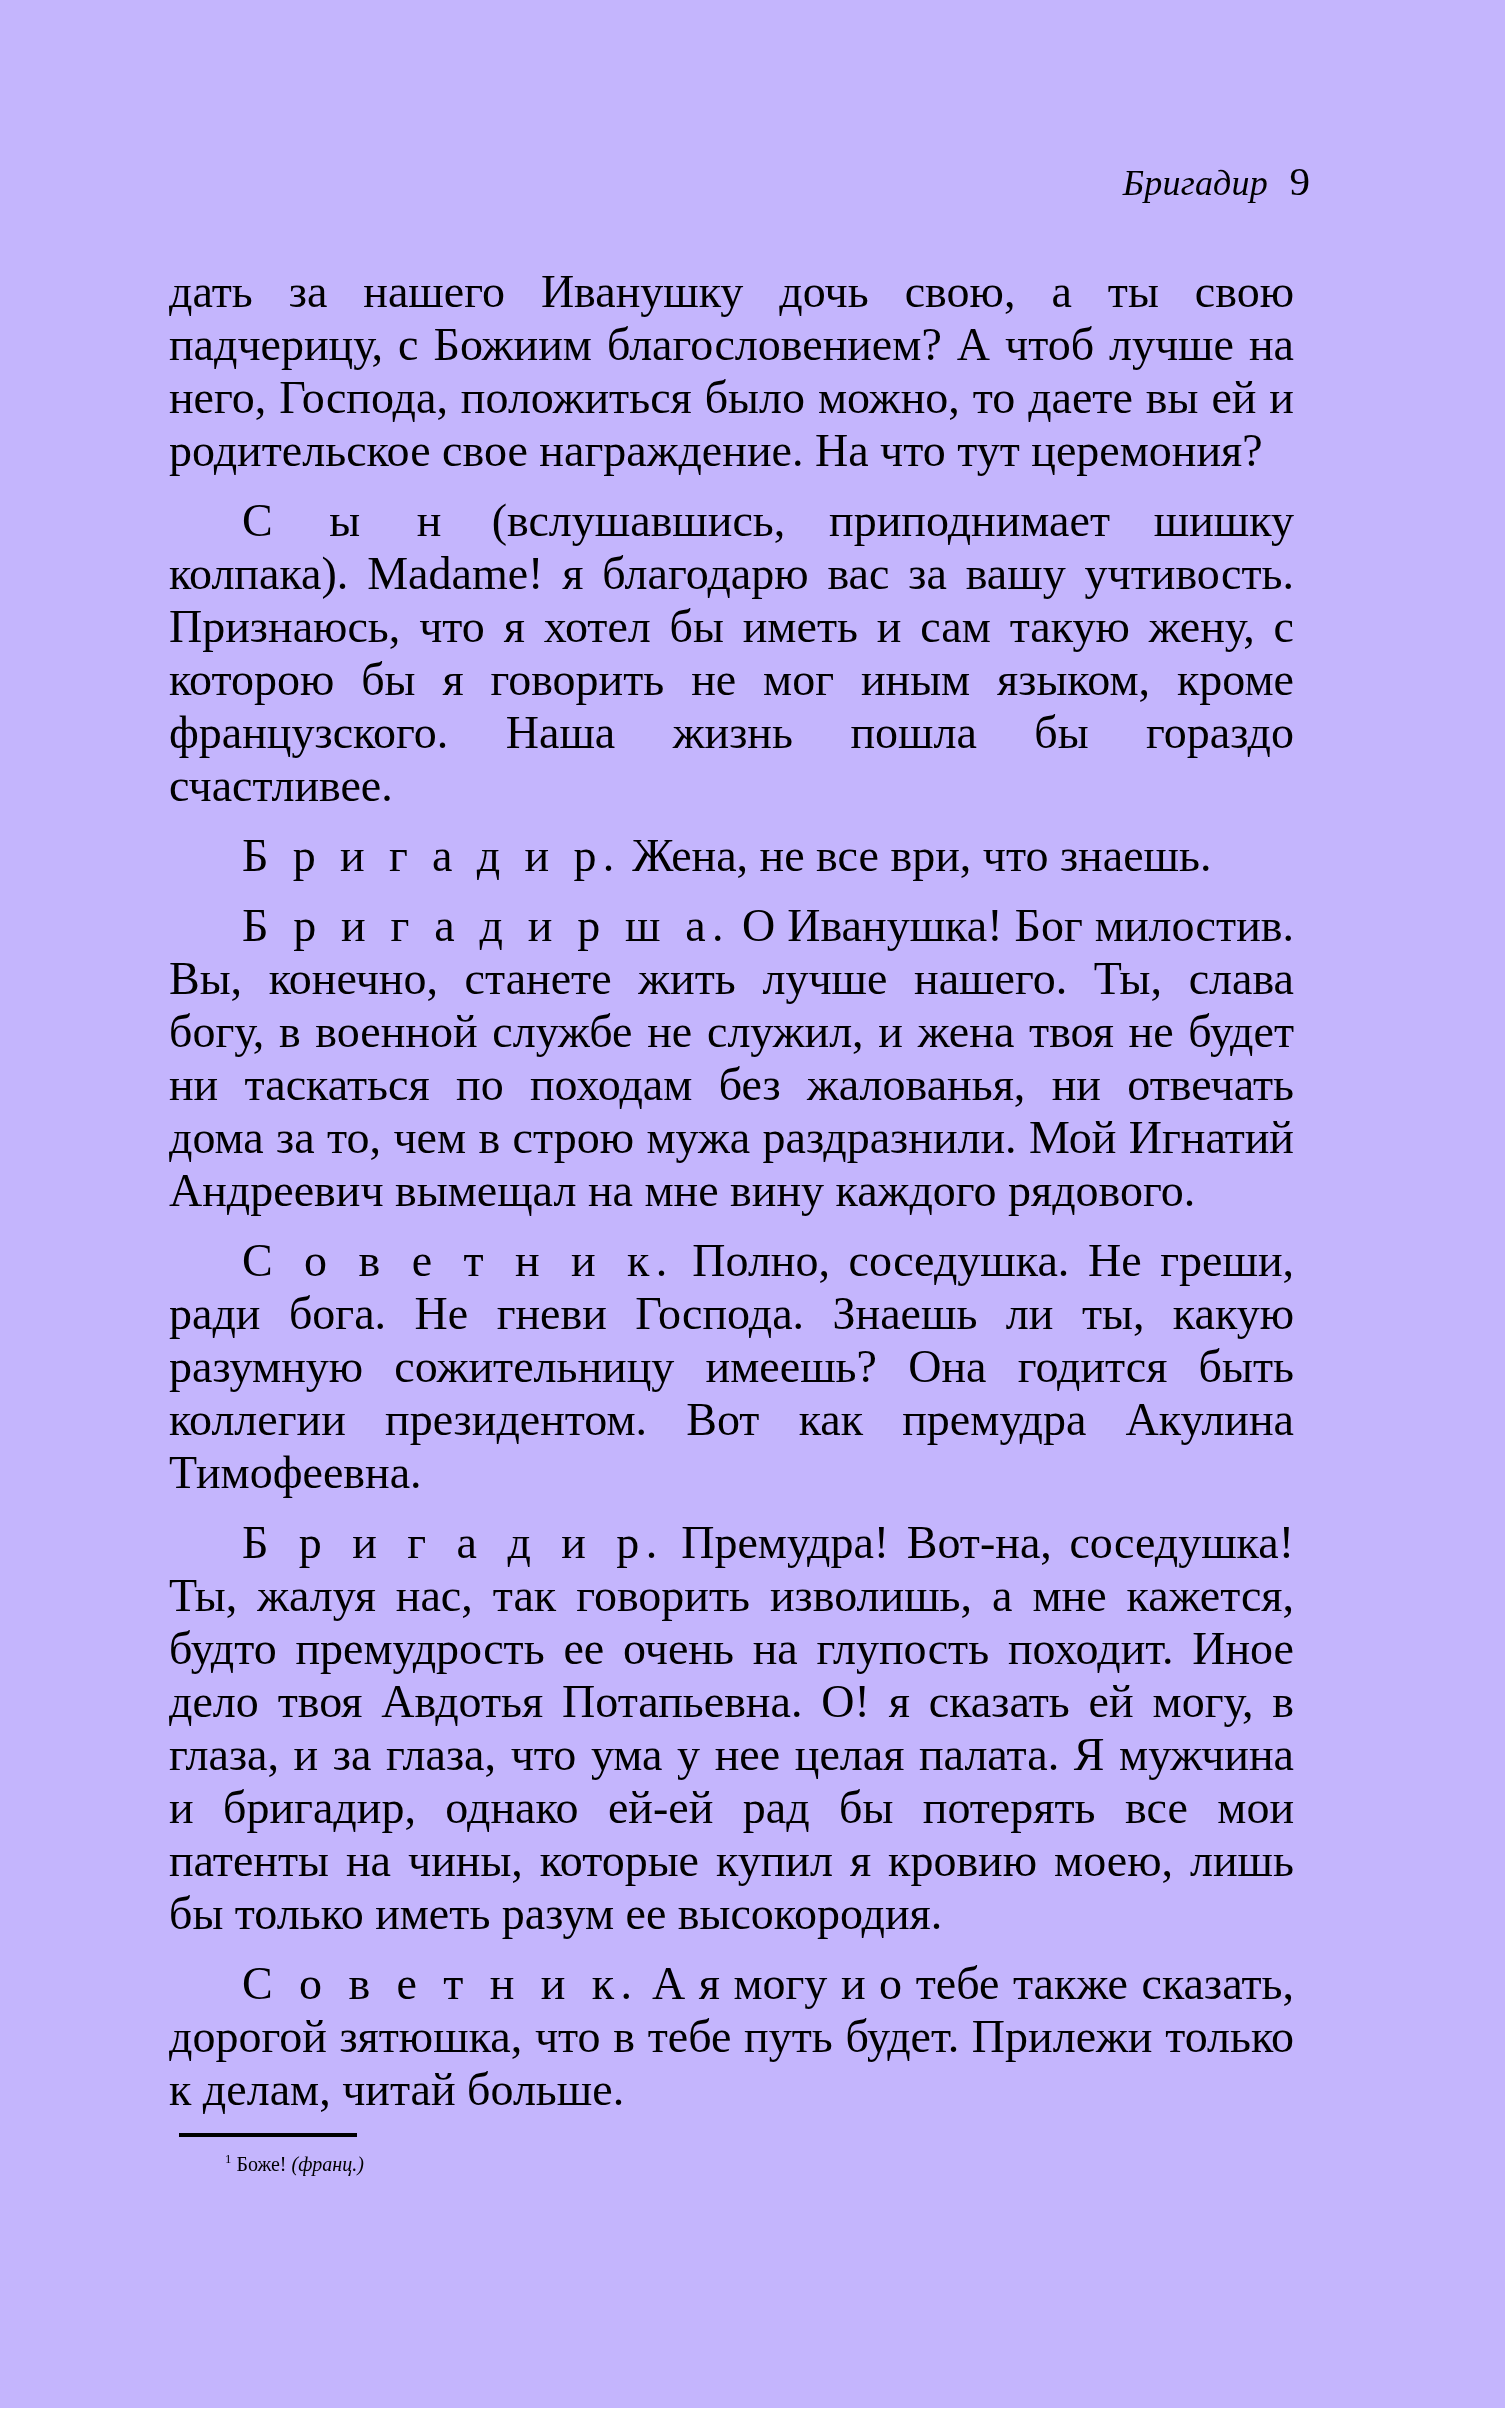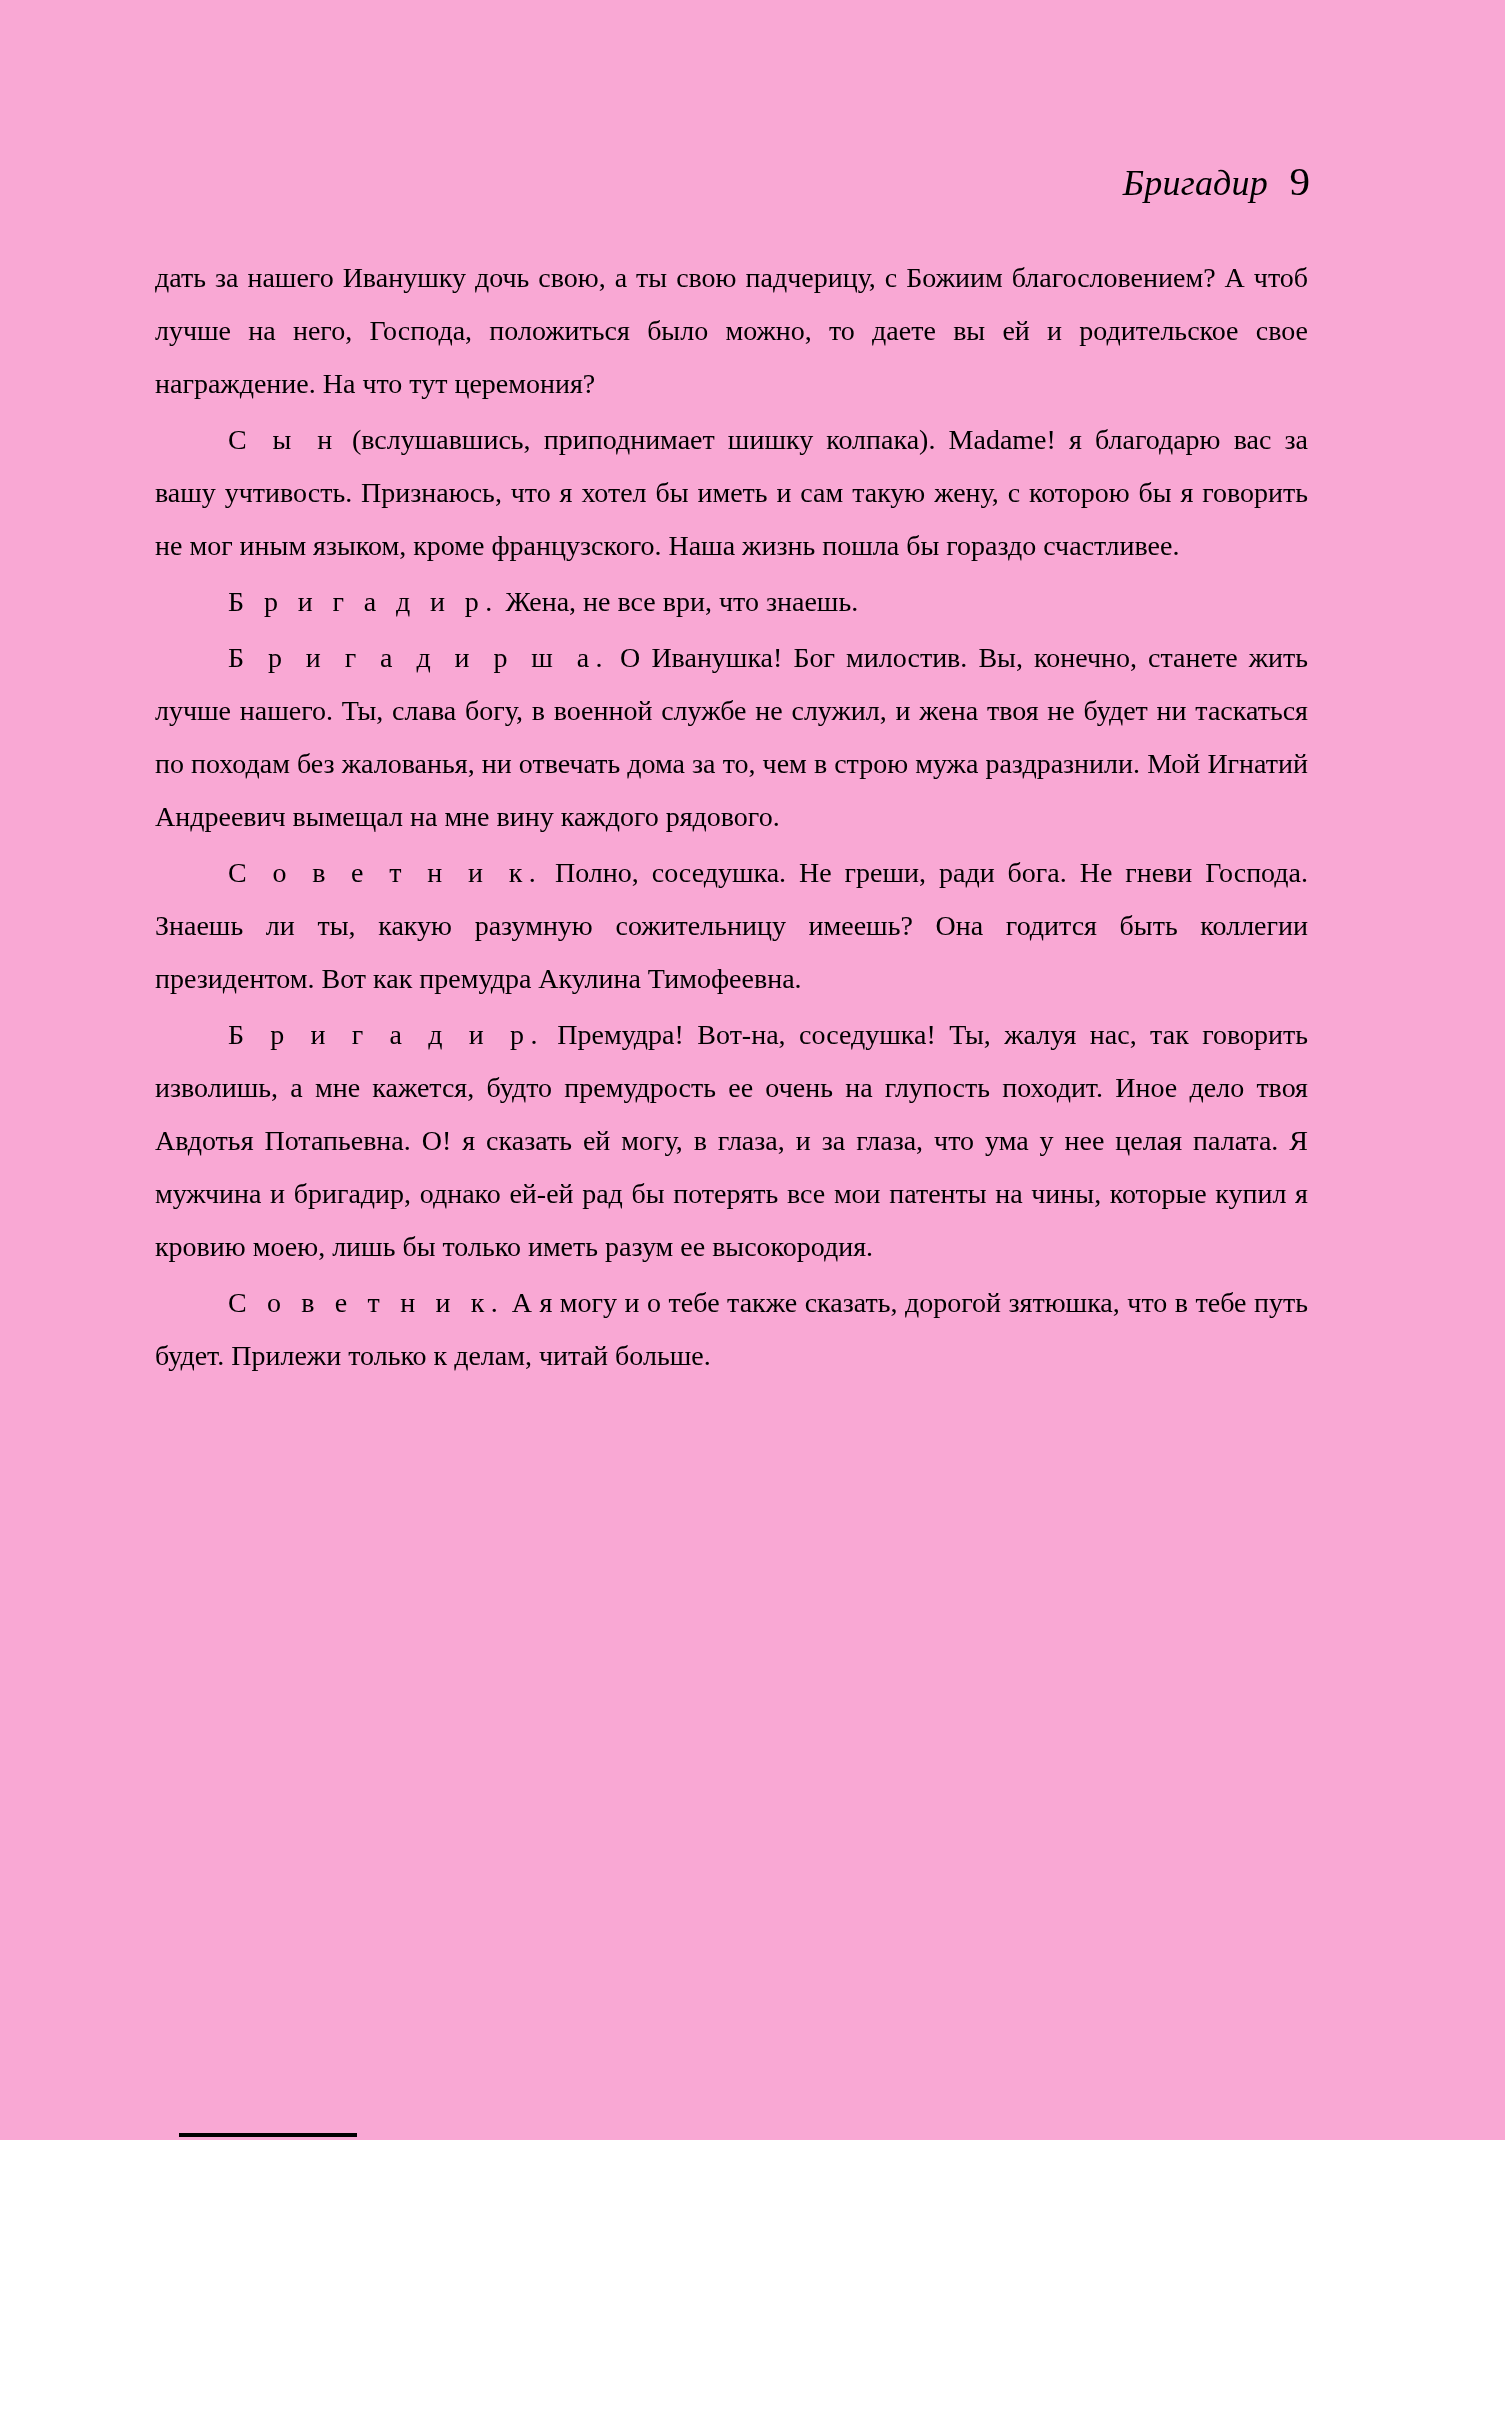--- a/index.html
+++ b/index.html
@@ -3,22 +3,22 @@
 <meta charset="utf-8">
 <style>
   html, body {
     margin: 0;
     padding: 0;
     background: #ffffff;
   }
   .page {
     position: relative;
     width: 1506px;
-    height: 2140px;
-    background: #f9a8d4;
+    height: 2408px;
+    background: #c4b5fd;
     margin: 0 auto;
     overflow: hidden;
     font-family: "Liberation Serif", "DejaVu Serif", serif;
     color: #000000;
     box-sizing: border-box;
   }
 
   
   .runhead {
     position: absolute;
@@ -44,22 +44,22 @@
   }
 
   
   .textblock {
     position: absolute;
     left: 152px;
     top: 248px;
     width: 1159px;
   }
   .para {
-    margin: 3px;
-    font-size: 28px;
+    margin: 17px;
+    font-size: 46px;
     line-height: 53px;
     text-align: justify;
     text-justify: inter-word;
     hyphens: manual;
     -webkit-hyphens: manual;
   }
   .para.indent {
     text-indent: 73px;
   }
   .para.cont {

